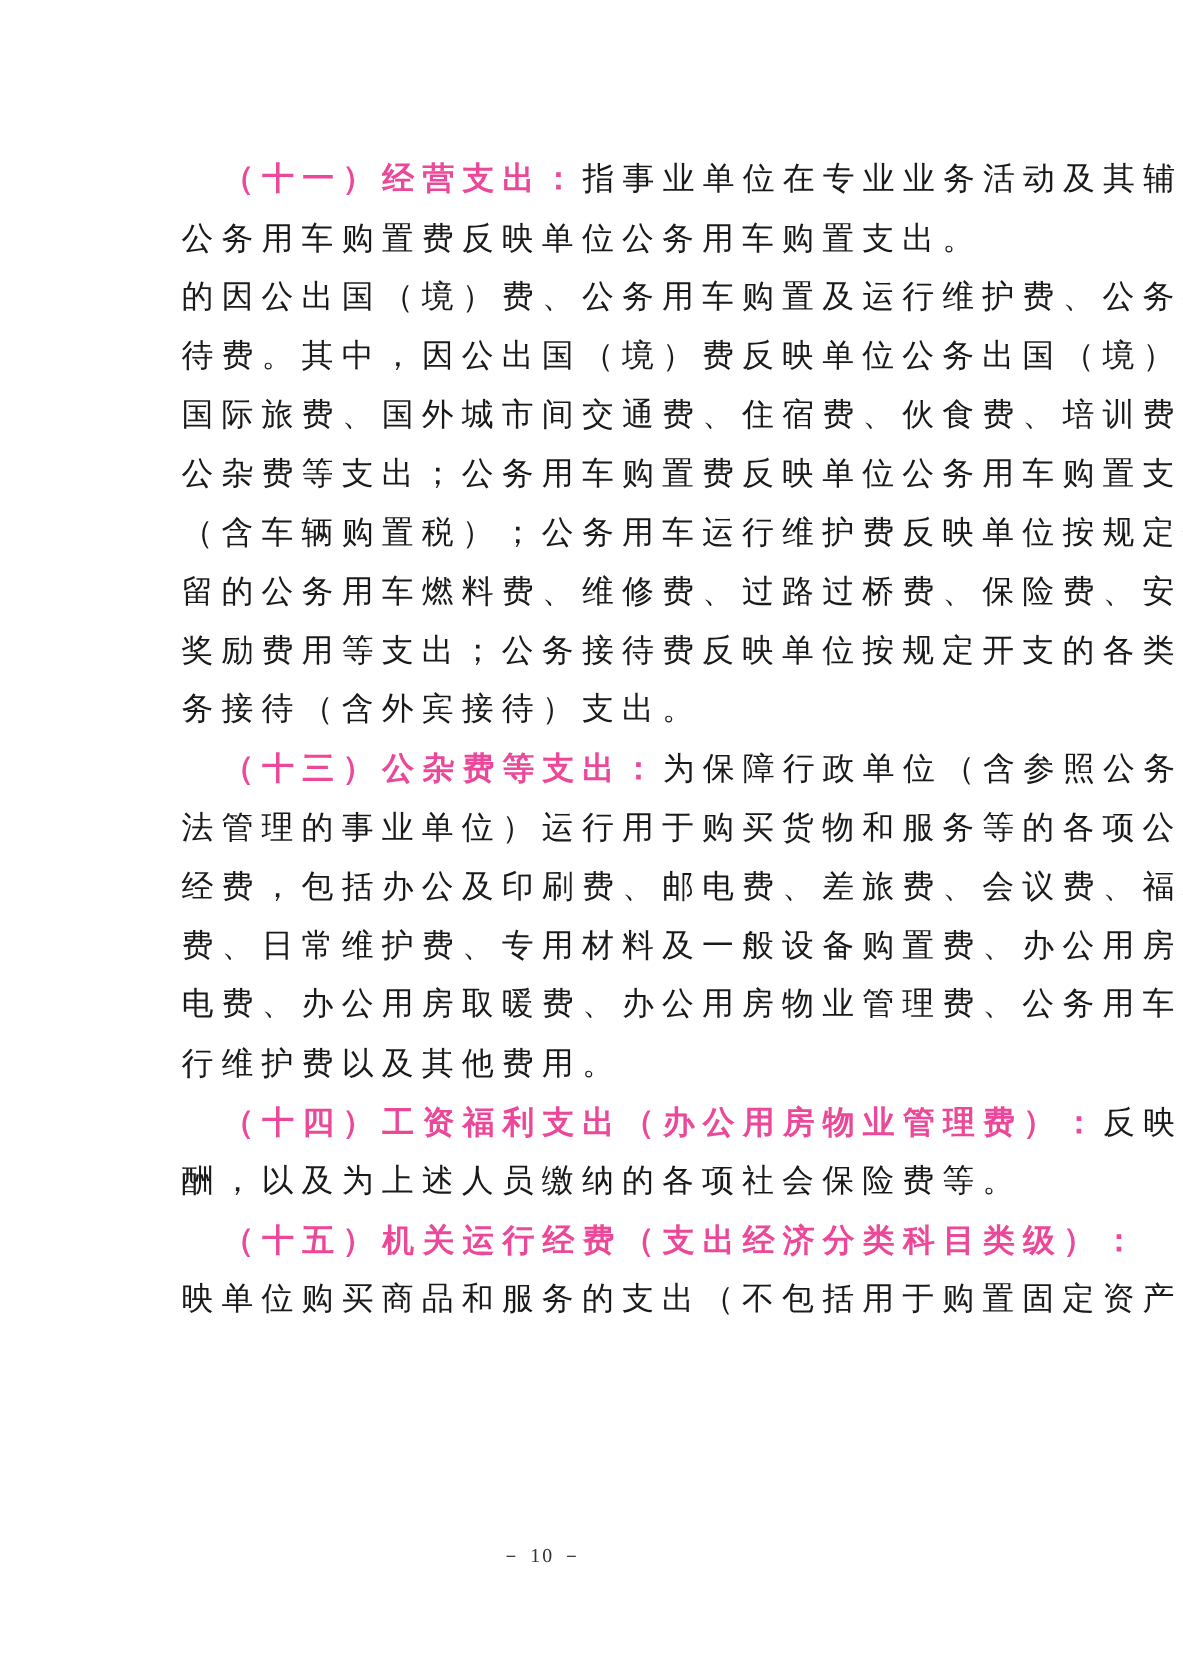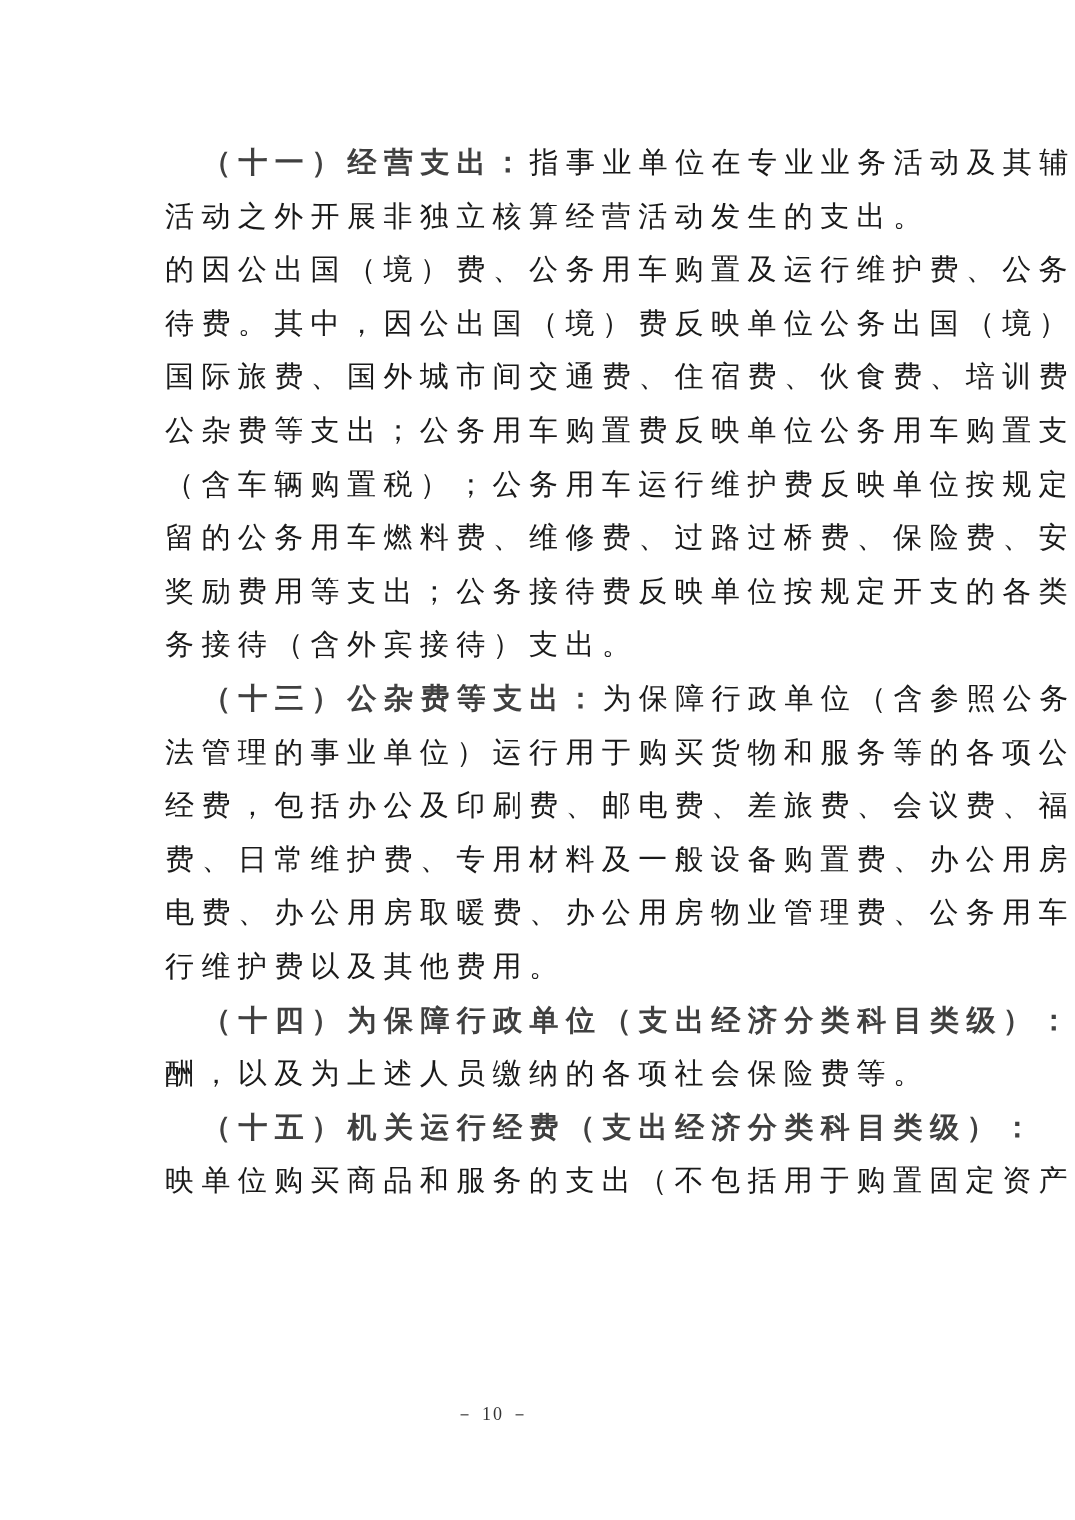--- a/index.html
+++ b/index.html
@@ -33,21 +33,21 @@
       font-size: 29px;
       letter-spacing: 7.4px;
       white-space: nowrap;
       overflow: visible;
     }
     .line.first {
       padding-left: 37px;
     }
     .bold {
       font-weight: bold;
-      color: #404040;
+      color: #ec4899;
     }
     .page-number {
       position: absolute;
       left: 0;
       width: 986px;
       top: 1402px;
       text-align: center;
       font-family: "Liberation Serif", "DejaVu Serif", serif;
       font-size: 18px;
       color: #333333;
@@ -55,21 +55,21 @@
     }
   </style>
 </head>
 <body>
 
 <div class="page">
   <div class="body-text">
 
     <div>
       <div class="line first"><span class="bold">（十一）</span><span class="bold">经营支出：</span><span>指事业单位在专业业务活动及其辅助</span></div>
-      <div class="line">活动之外开展非独立核算经营活动发生的支出。</div>
+      <div class="line">公务用车购置费反映单位公务用车购置支出。</div>
     </div>
 
     <div>
       <div class="line">的因公出国（境）费、公务用车购置及运行维护费、公务接</div>
       <div class="line">待费。其中，因公出国（境）费反映单位公务出国（境）的</div>
       <div class="line">国际旅费、国外城市间交通费、住宿费、伙食费、培训费、</div>
       <div class="line">公杂费等支出；公务用车购置费反映单位公务用车购置支出</div>
       <div class="line">（含车辆购置税）；公务用车运行维护费反映单位按规定保</div>
       <div class="line">留的公务用车燃料费、维修费、过路过桥费、保险费、安全</div>
       <div class="line">奖励费用等支出；公务接待费反映单位按规定开支的各类公</div>
@@ -79,21 +79,21 @@
     <div>
       <div class="line first"><span class="bold">（十三）</span><span class="bold">公杂费等支出：</span><span>为保障行政单位（含参照公务员</span></div>
       <div class="line">法管理的事业单位）运行用于购买货物和服务等的各项公用</div>
       <div class="line">经费，包括办公及印刷费、邮电费、差旅费、会议费、福利</div>
       <div class="line">费、日常维护费、专用材料及一般设备购置费、办公用房水</div>
       <div class="line">电费、办公用房取暖费、办公用房物业管理费、公务用车运</div>
       <div class="line">行维护费以及其他费用。</div>
     </div>
 
     <div>
-      <div class="line first"><span class="bold">（十四）</span><span class="bold">为保障行政单位（支出经济分类科目类级）：</span><span>反映</span></div>
+      <div class="line first"><span class="bold">（十四）</span><span class="bold">工资福利支出（办公用房物业管理费）：</span><span>反映</span></div>
       <div class="line">酬，以及为上述人员缴纳的各项社会保险费等。</div>
     </div>
 
     <div>
       <div class="line first"><span class="bold">（十五）</span><span class="bold">机关运行经费（支出经济分类科目类级）：</span></div>
       <div class="line">映单位购买商品和服务的支出（不包括用于购置固定资产的</div>
     </div>
 
   </div>
 

